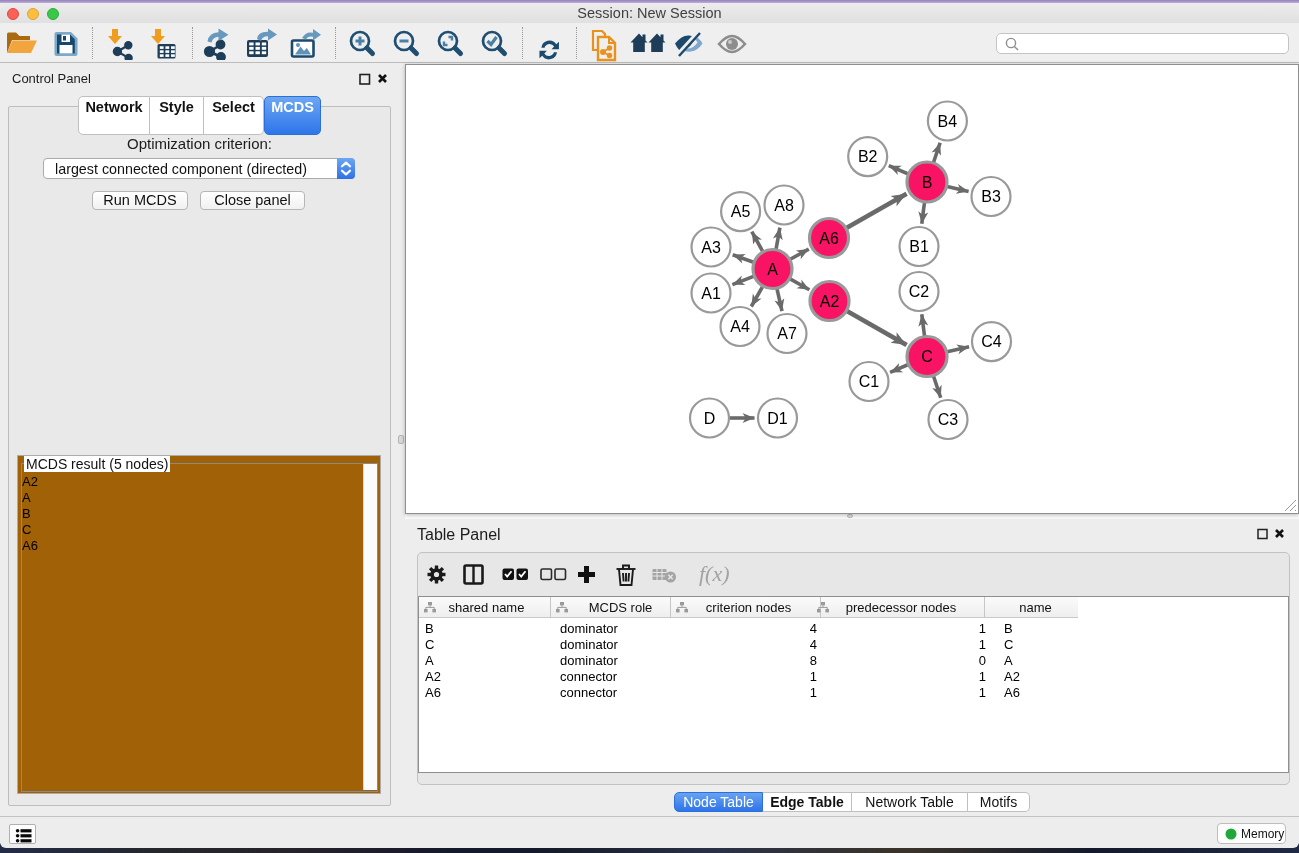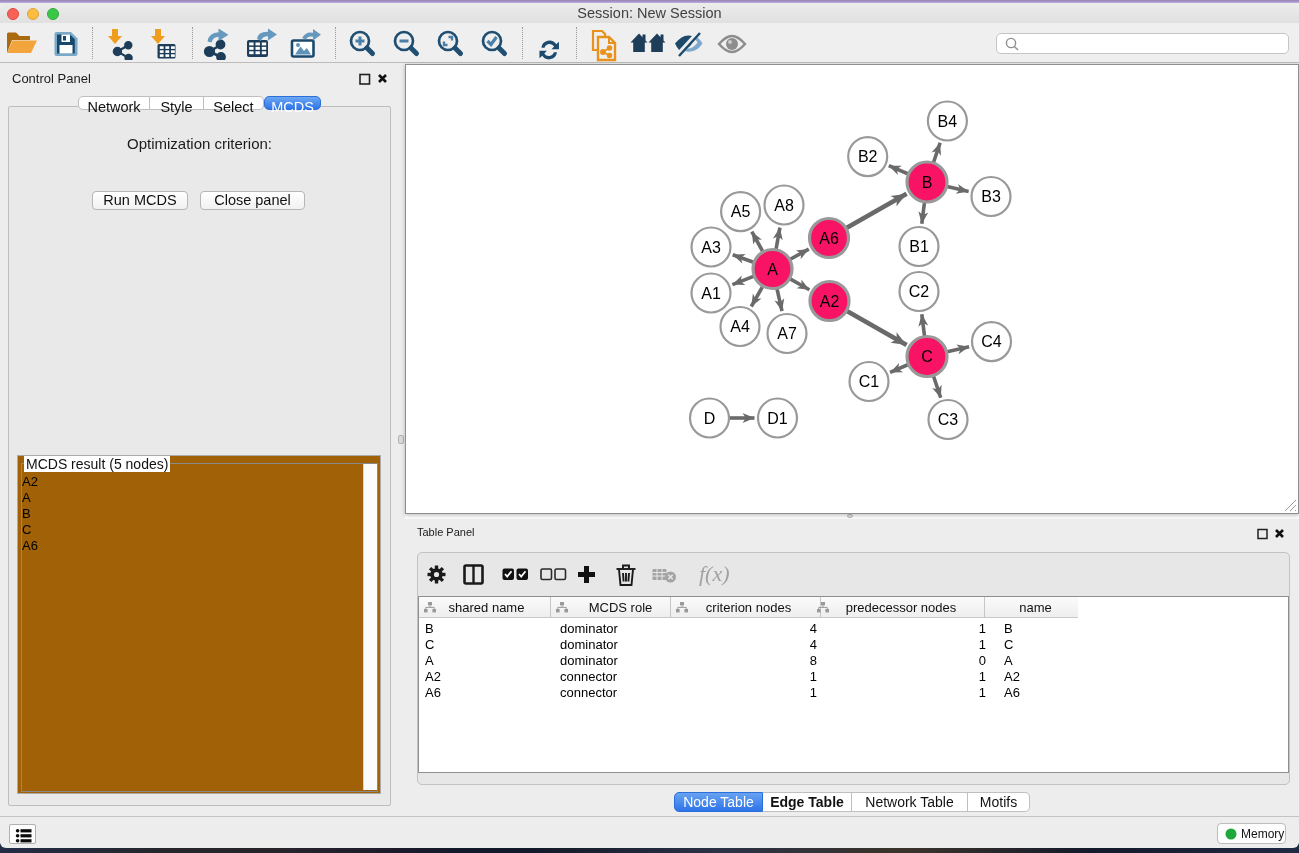--- a/index.html
+++ b/index.html
@@ -8,38 +8,38 @@
 #titlebar .tt{position:absolute;left:0;right:0;top:2px;text-align:center;font-size:14.5px;color:#404040;}
 .tl{position:absolute;border-radius:50%;width:12px;height:12px;top:5px;}
 #toolbar{left:0;top:23px;width:1299px;height:40px;background:#efefef;border-bottom:1px solid #bcbcbc;}
 .tsep{position:absolute;top:4px;height:32px;width:0;border-left:1px dotted #9a9a9a;}
 .ticon{position:absolute;top:5px;}
 #searchbox{position:absolute;left:996px;top:10px;width:293px;height:21px;background:#fff;border:1px solid #c4c4c4;border-radius:5px;}
 #main{left:0;top:63px;width:1299px;height:753px;background:#ededed;}
 
 #cp-title{position:absolute;left:12px;top:8px;font-size:13px;color:#1c1c1c;}
 #cp-inset{position:absolute;left:8px;top:43px;width:383px;height:700px;background:#e9e9e9;border:1px solid #bdbdbd;border-radius:2px;}
-.tab{position:absolute;top:33px;height:14px;font-size:14.5px;text-align:center;background:#fff;border:1px solid #bfbfbf;color:#111;line-height:20px;}
+.tab{position:absolute;top:33px;height:39px;font-size:14.5px;text-align:center;background:#fff;border:1px solid #bfbfbf;color:#111;line-height:20px;font-weight:bold;}
 .tabsel{background:linear-gradient(#6ca7f2,#2e75ea);color:#fff;border:1px solid #2d6fd8;border-radius:5px;line-height:21px;}
 #opt-label{position:absolute;left:0;top:72px;width:399px;text-align:center;font-size:15px;color:#1c1c1c;}
 #dropdown{position:absolute;left:43px;top:95px;width:312px;height:21px;background:#fff;border:1px solid #ababab;border-radius:4px;}
 #dropdown .dtext{position:absolute;left:11px;top:1.5px;font-size:14.3px;color:#111;}
 #dropdown .dbtn{position:absolute;right:-1px;top:-1px;width:18px;height:21px;border-radius:0 4px 4px 0;background:linear-gradient(#6ca7f3,#2d71e8);}
 .btn{position:absolute;height:19px;background:linear-gradient(#ffffff,#f1f1f1);border:1px solid #b6b6b6;border-radius:4px;font-size:14.5px;color:#111;text-align:center;line-height:17px;}
 #mcds-box{position:absolute;left:17px;top:392px;width:364px;height:339px;background:#a16207;border:1px solid #ababab;}
 #mcds-group{position:absolute;left:3px;top:7px;width:357px;height:329px;border:1px solid #8a8a8a;}
 #mcds-gtitle{position:absolute;left:2px;top:-8px;background:#fff;padding:0 2px;font-size:14px;color:#111;}
 #mcds-list{position:absolute;left:4px;top:18px;font-size:13px;color:#000;line-height:16px;}
 #mcds-sb{position:absolute;right:3px;top:8px;bottom:3px;width:14px;background:#fbfbfb;border-left:1px solid #d5d5d5;}
 
 #nw{position:absolute;left:405px;top:1px;width:894px;height:450px;background:#fff;border:1px solid #8f8f8f;box-shadow:0 1px 4px rgba(0,0,0,0.25);}
 #nw-tb{position:absolute;left:0;top:0;width:892px;height:20px;background:linear-gradient(#ededed,#d4d4d4);border-bottom:1px solid #a9a9a9;}
 #nw-tb .tt{position:absolute;left:0;right:0;top:2px;text-align:center;font-size:14.5px;color:#2e2e2e;}
 
-#tp-title{position:absolute;left:417px;top:463px;font-size:11px;color:#1c1c1c;}
+#tp-title{position:absolute;left:417px;top:463px;font-size:16px;color:#1c1c1c;}
 #tp-toolbar{position:absolute;left:417px;top:489px;width:873px;height:233px;background:#e7e7e7;border:1px solid #c2c2c2;border-radius:5px;}
 #tbl{position:absolute;left:418px;top:533px;width:871px;height:177px;background:#fff;border:1px solid #8f8f8f;}
 #tbl-head{position:absolute;left:0;top:0;height:21px;width:659px;background:linear-gradient(#fbfbfb,#eeeeee);border-bottom:1px solid #c9c9c9;}
 .hcell{position:absolute;top:0;height:21px;border-right:1px solid #c6c6c6;font-size:13px;color:#111;}
 .hcell .ht{position:absolute;left:0;right:0;top:3px;text-align:center;}
 .hico{position:absolute;left:5px;top:5px;}
 .trow{position:absolute;left:0;width:100%;font-size:13px;color:#000;height:16px;line-height:16px;}
 .cl{position:absolute;}.cr{position:absolute;text-align:right;}
 
 .btab{position:absolute;top:729px;height:20px;background:#fff;border:1px solid #bfbfbf;font-size:14px;color:#111;text-align:center;line-height:19px;}
@@ -195,20 +195,29 @@
   <svg width="30" height="14" style="position:absolute;left:358px;top:10px">
       <rect x="2" y="1.5" width="9.5" height="9.5" fill="none" stroke="#222" stroke-width="1.6"></rect>
       <path d="M21 2 L28 9 M28 2 L21 9" stroke="#111" stroke-width="2.6"></path>
     </svg>
   <div id="cp-inset"></div>
   <div class="tab" style="left:78px;width:72px;border-radius:5px 0 0 5px;">Network</div>
   <div class="tab" style="left:150px;width:54px;border-left:none;">Style</div>
   <div class="tab" style="left:204px;width:60px;border-left:none;border-radius:0 5px 5px 0;">Select</div>
   <div class="tab tabsel" style="left:264px;width:57px;">MCDS</div>
   <div id="opt-label">Optimization criterion:</div>
+  <div id="dropdown">
+      <span class="dtext">largest connected component (directed)</span>
+    <div class="dbtn"><svg width="18" height="21" viewBox="1.5 0 18 21">
+          <g stroke="#fff" stroke-width="2.2" fill="none" stroke-linecap="round" stroke-linejoin="round">
+            <path d="M6.5 8.3 L10.5 4.6 L14.5 8.3"></path>
+            <path d="M6.5 12.7 L10.5 16.4 L14.5 12.7"></path>
+          </g>
+        </svg></div>
+  </div>
   <div class="btn" style="left:92px;top:128px;width:96px;">Run MCDS</div>
   <div class="btn" style="left:200px;top:128px;width:105px;">Close panel</div>
   <div id="mcds-box">
     <div id="mcds-sb"></div>
     <div id="mcds-group">
         <div id="mcds-gtitle">MCDS result (5 nodes)</div>
       </div>
     <div id="mcds-list">A2<br>A<br>B<br>C<br>A6</div>
   </div>
 

